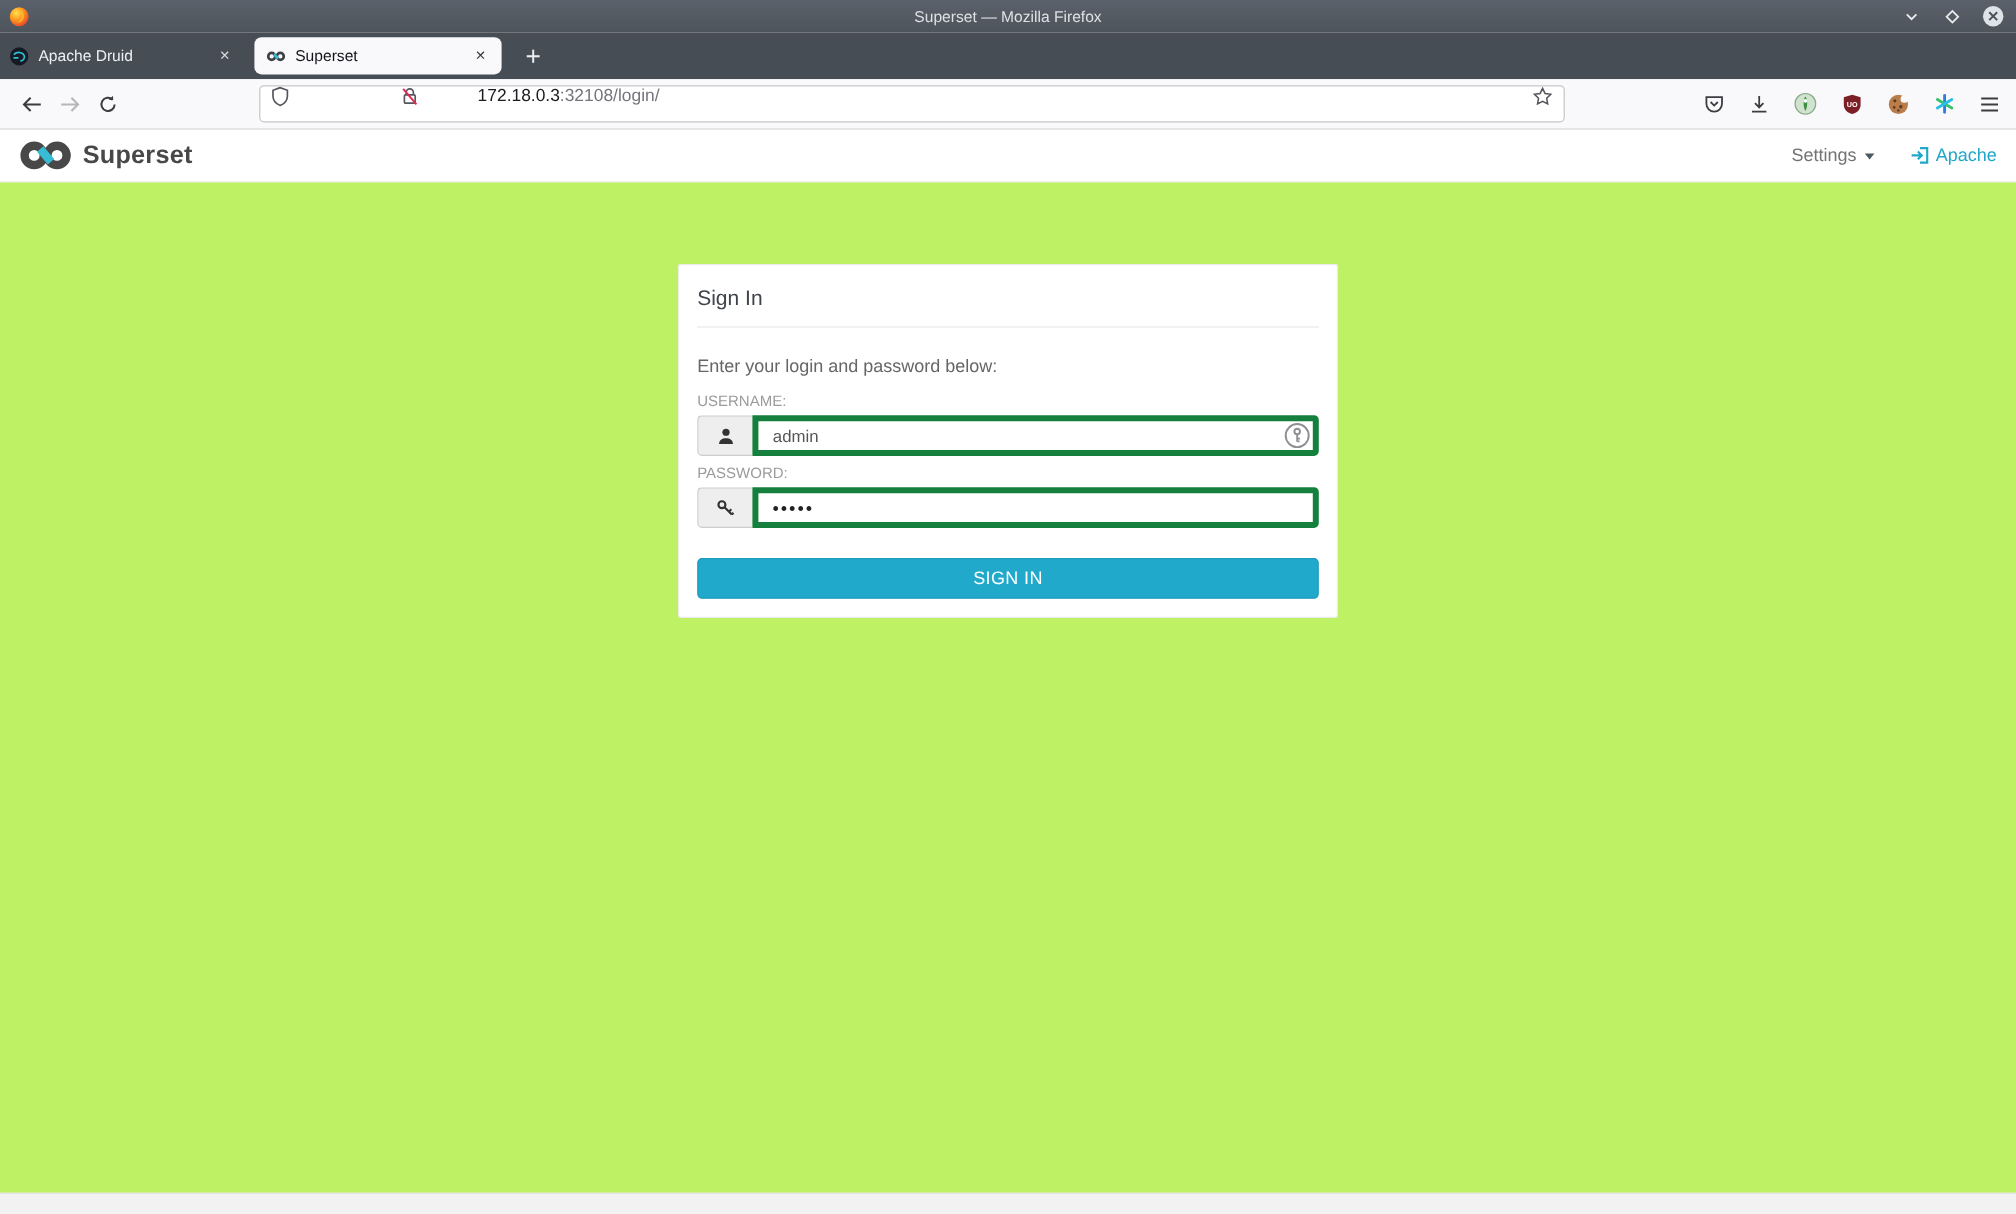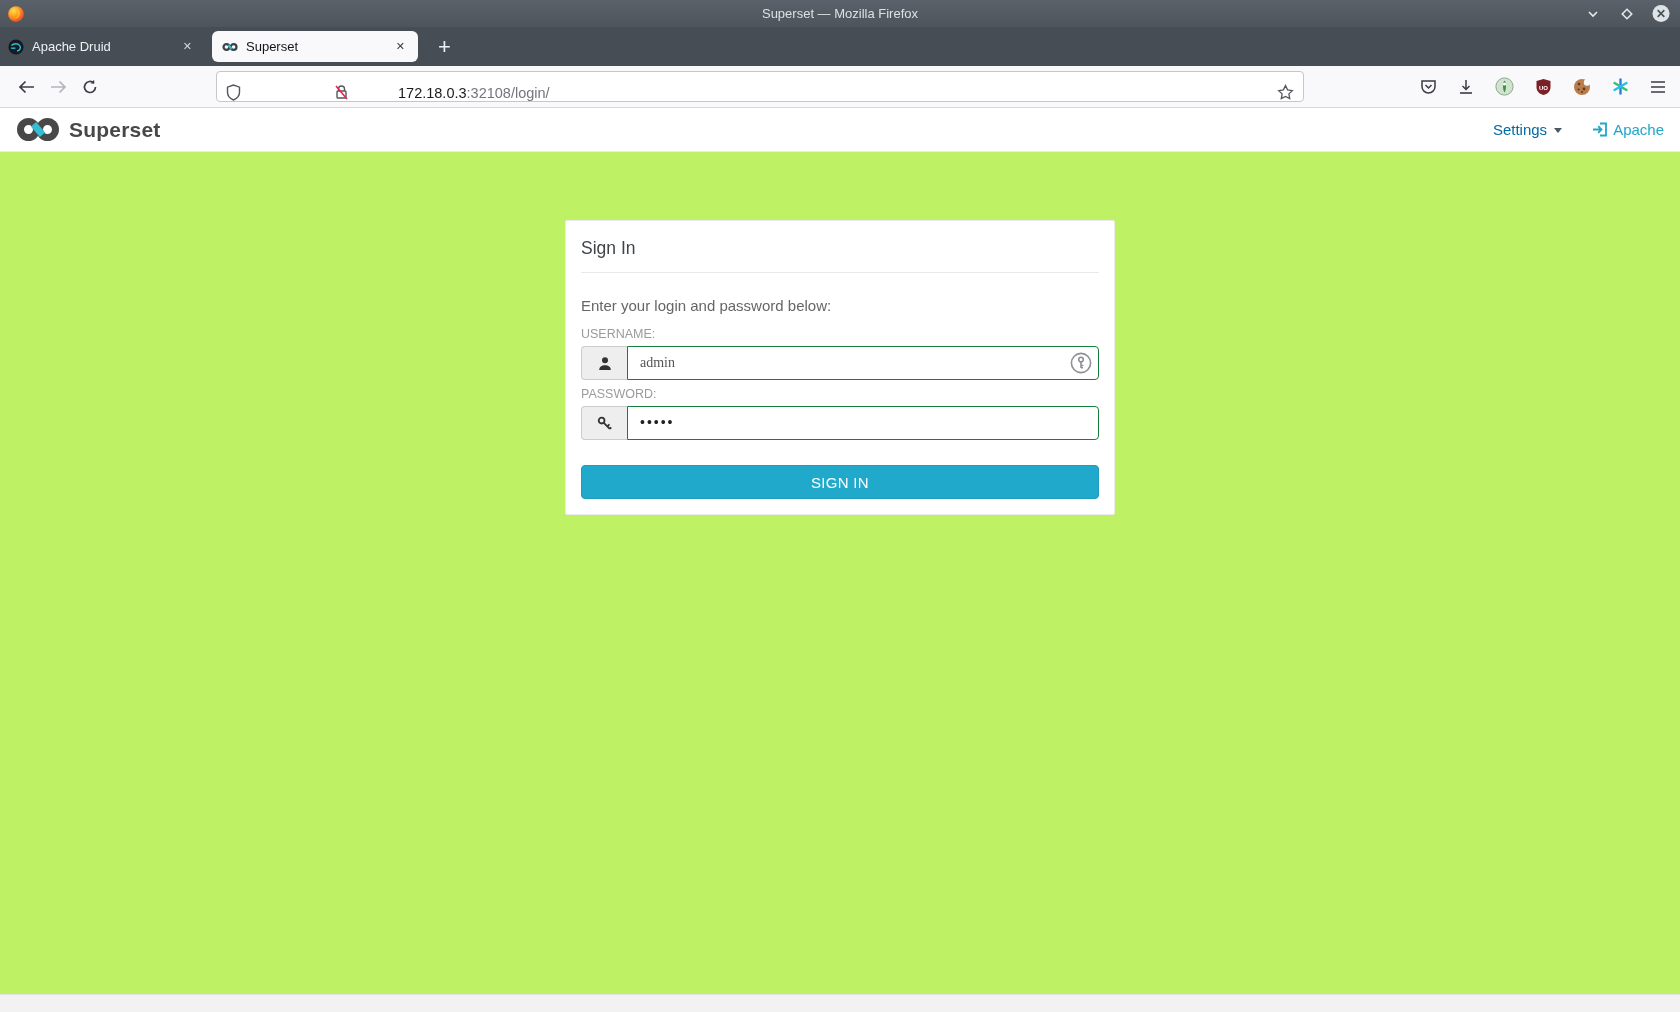--- a/index.html
+++ b/index.html
@@ -30,57 +30,57 @@
   .newtab-btn { color:#eceef1; font-size:22px; font-weight:300; align-self:center;
     padding:0 12px; margin-left:8px; cursor:pointer; line-height:30px; }
 
   
   .toolbar { height:42px; background:#f9f9fb; border-bottom:1px solid #d9d9dd;
     display:flex; align-items:center; position:relative; padding:0 10px; }
   .nav-btn { width:32px; height:30px; display:flex; align-items:center;
     justify-content:center; border-radius:4px; cursor:pointer; }
   .urlbar { position:absolute; left:216px; width:1088px; height:31px; top:5px;
     background:#fff; border:1px solid #c6c6cb; border-radius:4px;
-    display:flex; align-items:flex-end; padding:0 9px;gap:42px; }
+    display:flex; align-items:flex-start; padding:0 9px;gap:42px; }
   .urlbar .sep { width:8px; }
   .url-text { font-size:14.5px; margin-left:6px; flex:1; white-space:nowrap; }
   .url-host { color:#1b1b1f; }
   .url-rest { color:#74747d; }
   .ext-cluster { margin-left:auto; display:flex; align-items:center; gap:21px; padding-right:4px; }
   .tb-icon { display:flex; align-items:center; justify-content:center; cursor:pointer; }
 
   
   .app-navbar { height:44px; background:#fff; display:flex; align-items:center;
     padding:0 16px; border-bottom:1px solid #ededed; }
   .brand { display:flex; align-items:center; gap:9px; cursor:pointer; }
   .brand-text { font-size:21px; font-weight:bold; color:#484848; letter-spacing:.2px; }
   .nav-right { margin-left:auto; display:flex; align-items:center; gap:30px; }
-  .settings-link { display:flex; align-items:center; gap:7px; color:#0369a1;
+  .settings-link { display:flex; align-items:center; gap:7px; color:#737373;
     font-size:15px; cursor:pointer; }
   .caret { width:0; height:0; border-left:4.5px solid transparent;
     border-right:4.5px solid transparent; border-top:5px solid #4c5861; margin-top:2px; }
   .login-link { display:flex; align-items:center; gap:5px; color:#20a7c9;
     font-size:15px; cursor:pointer; }
 
   
   .main { height:842px; background:#bef264; overflow:hidden; }
   .card { width:550px; margin:68px auto 0; background:#fff;
     border:1px solid #ececec; border-radius:2px; }
   .card-header { padding:17px 15px 0; }
   .card-title { font-size:17.5px; font-weight:400; color:#3f444a; padding-bottom:13px;
     border-bottom:1px solid #e8e8e8; }
   .card-body { padding:24px 15px 15px; }
   .instruction { font-size:15px; color:#666; margin-bottom:13px; }
   .field-label { display:block; font-size:12.5px; color:#9b9b9b; margin:0 0 5px; }
   .input-group { display:flex; height:34px; position:relative; margin-bottom:7px; }
   .addon { width:46px; background:#eee; border:1px solid #ccc; border-right:none;
     border-radius:4px 0 0 4px; display:flex; align-items:center; justify-content:center; }
-  .input-group input { flex:1; border:1px solid #15803d; border-radius:0 4px 4px 0;
+  .input-group input { flex:1; border:5px solid #15803d; border-radius:0 4px 4px 0;
     padding:0 38px 0 12px; font-size:14px; color:#555; outline:none;
-    font-family:Liberation Serif, serif; }
+    font-family:Liberation Sans, sans-serif; }
   .pwd input { letter-spacing:2px; font-weight:bold; color:#222; }
   .key-badge { position:absolute; right:7px; top:50%; transform:translateY(-50%); }
   .signin-btn { width:100%; height:34px; margin-top:18px; background:#21a9cb;
     border:1px solid #1d9cbc; border-radius:4px; color:#fff; font-size:15px;
     letter-spacing:.3px; cursor:pointer; font-family:"Liberation Sans", sans-serif; }
 
   
   .footer { height:18px; background:#f2f2f3; border-top:1px solid #e2e2e3; }
 
   svg { display:block; }

